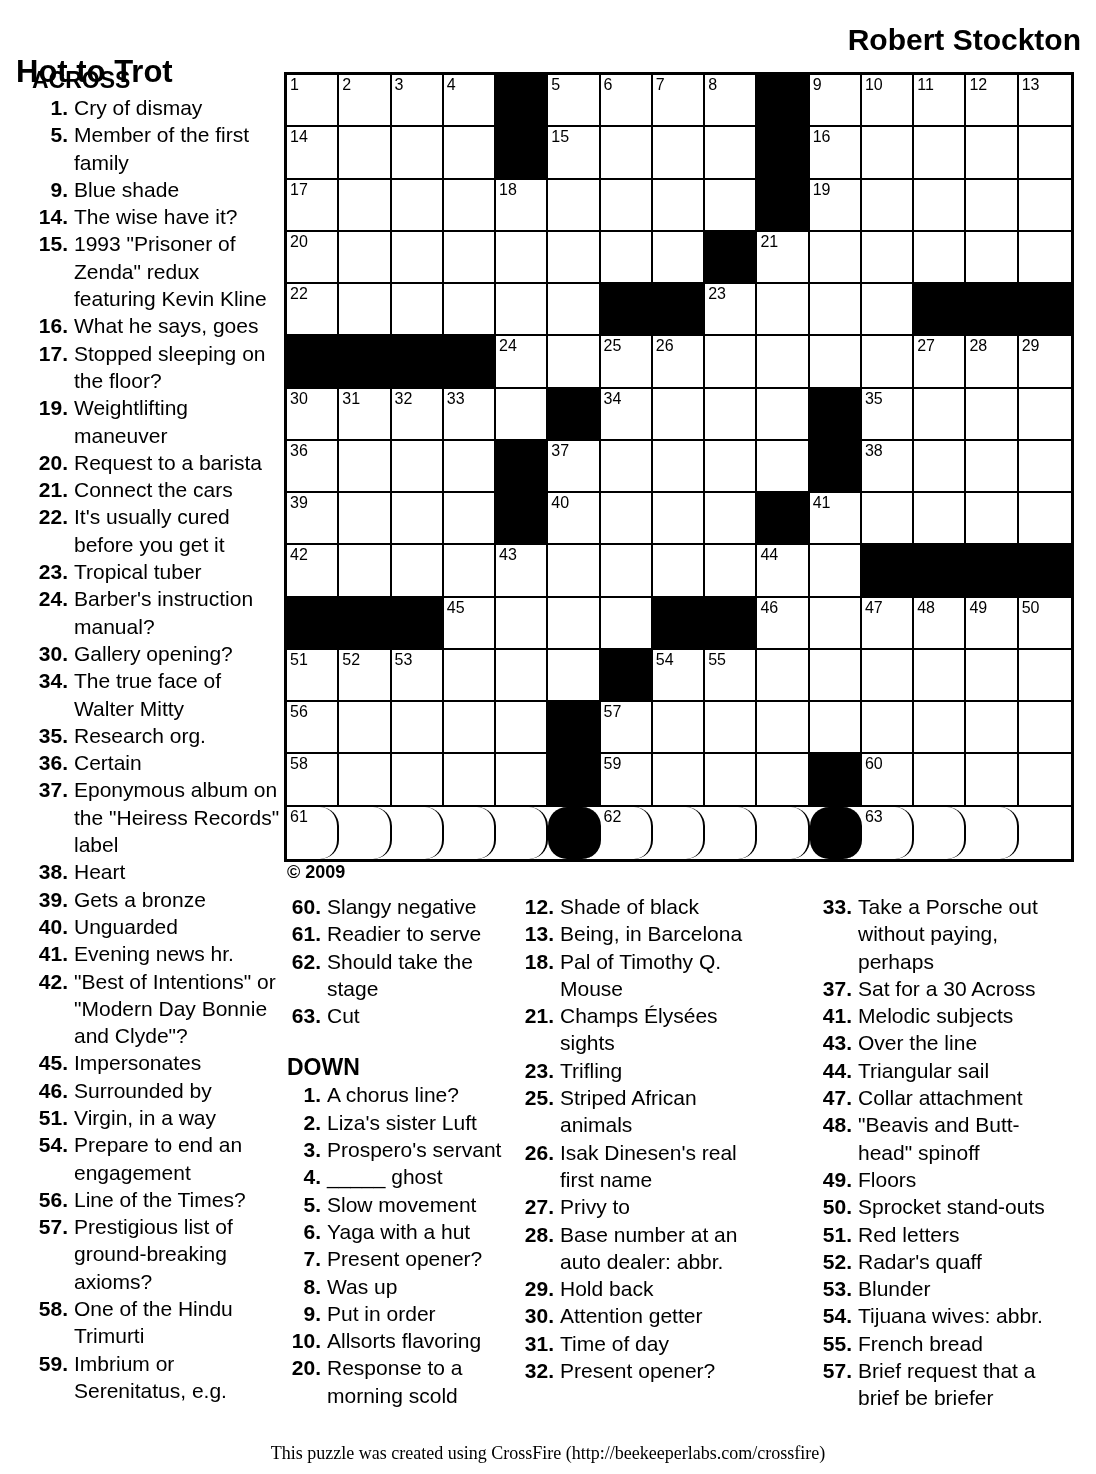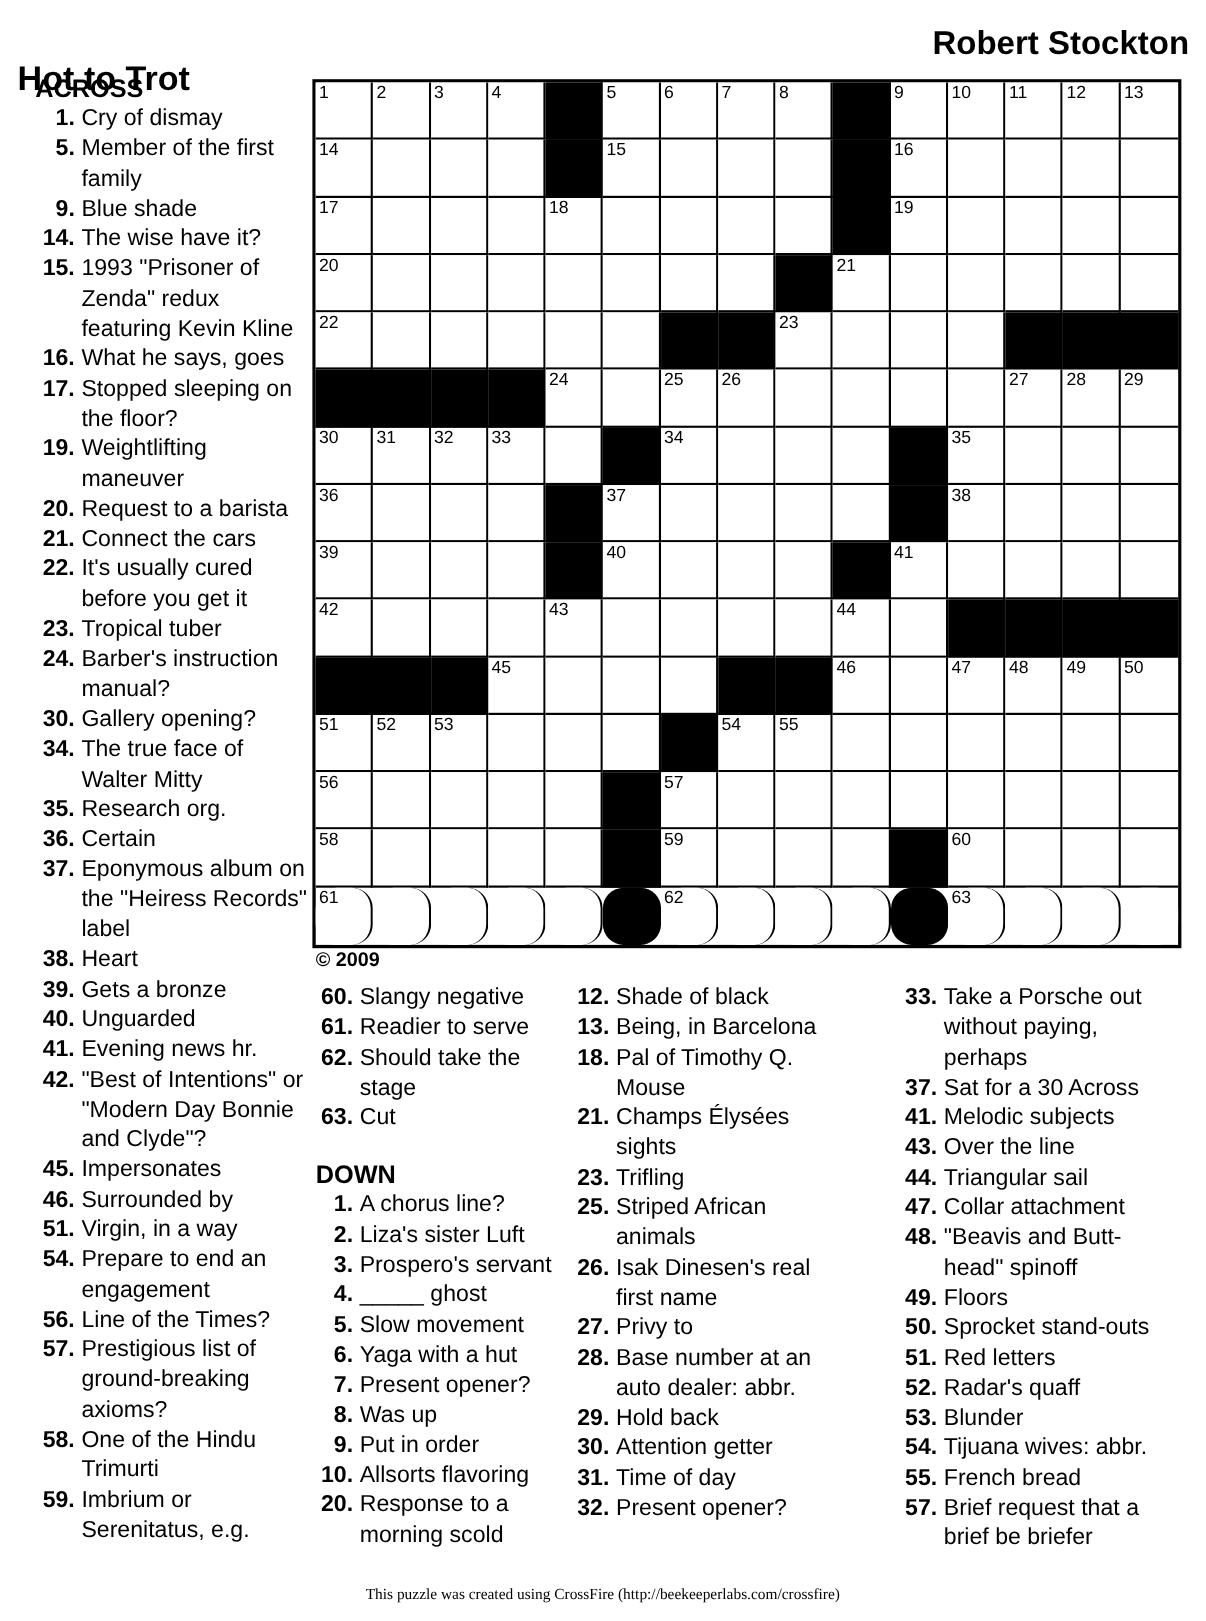--- a/index.html
+++ b/index.html
@@ -41,21 +41,21 @@
   .cellnum {
     position:absolute; top:1px; left:3px;
     font-size:16px; line-height:17px; font-weight:normal;
   }
   .copyright {
     position:absolute; left:287px; top:862px;
     font-size:18px; font-weight:bold;
   }
   .footer {
     position:absolute; left:0; top:1443px; width:100%;
-    text-align:center; font-family:"Liberation Serif", serif; font-size:14px;
+    text-align:center; font-family:"Liberation Serif", serif; font-size:18px;
   }
 </style>
 </head>
 <body>
 
 <div class="title">Hot to Trot</div>
 <div class="author">Robert Stockton</div>
 
 <div class="across-col">
   <div class="list-heading">ACROSS</div>

